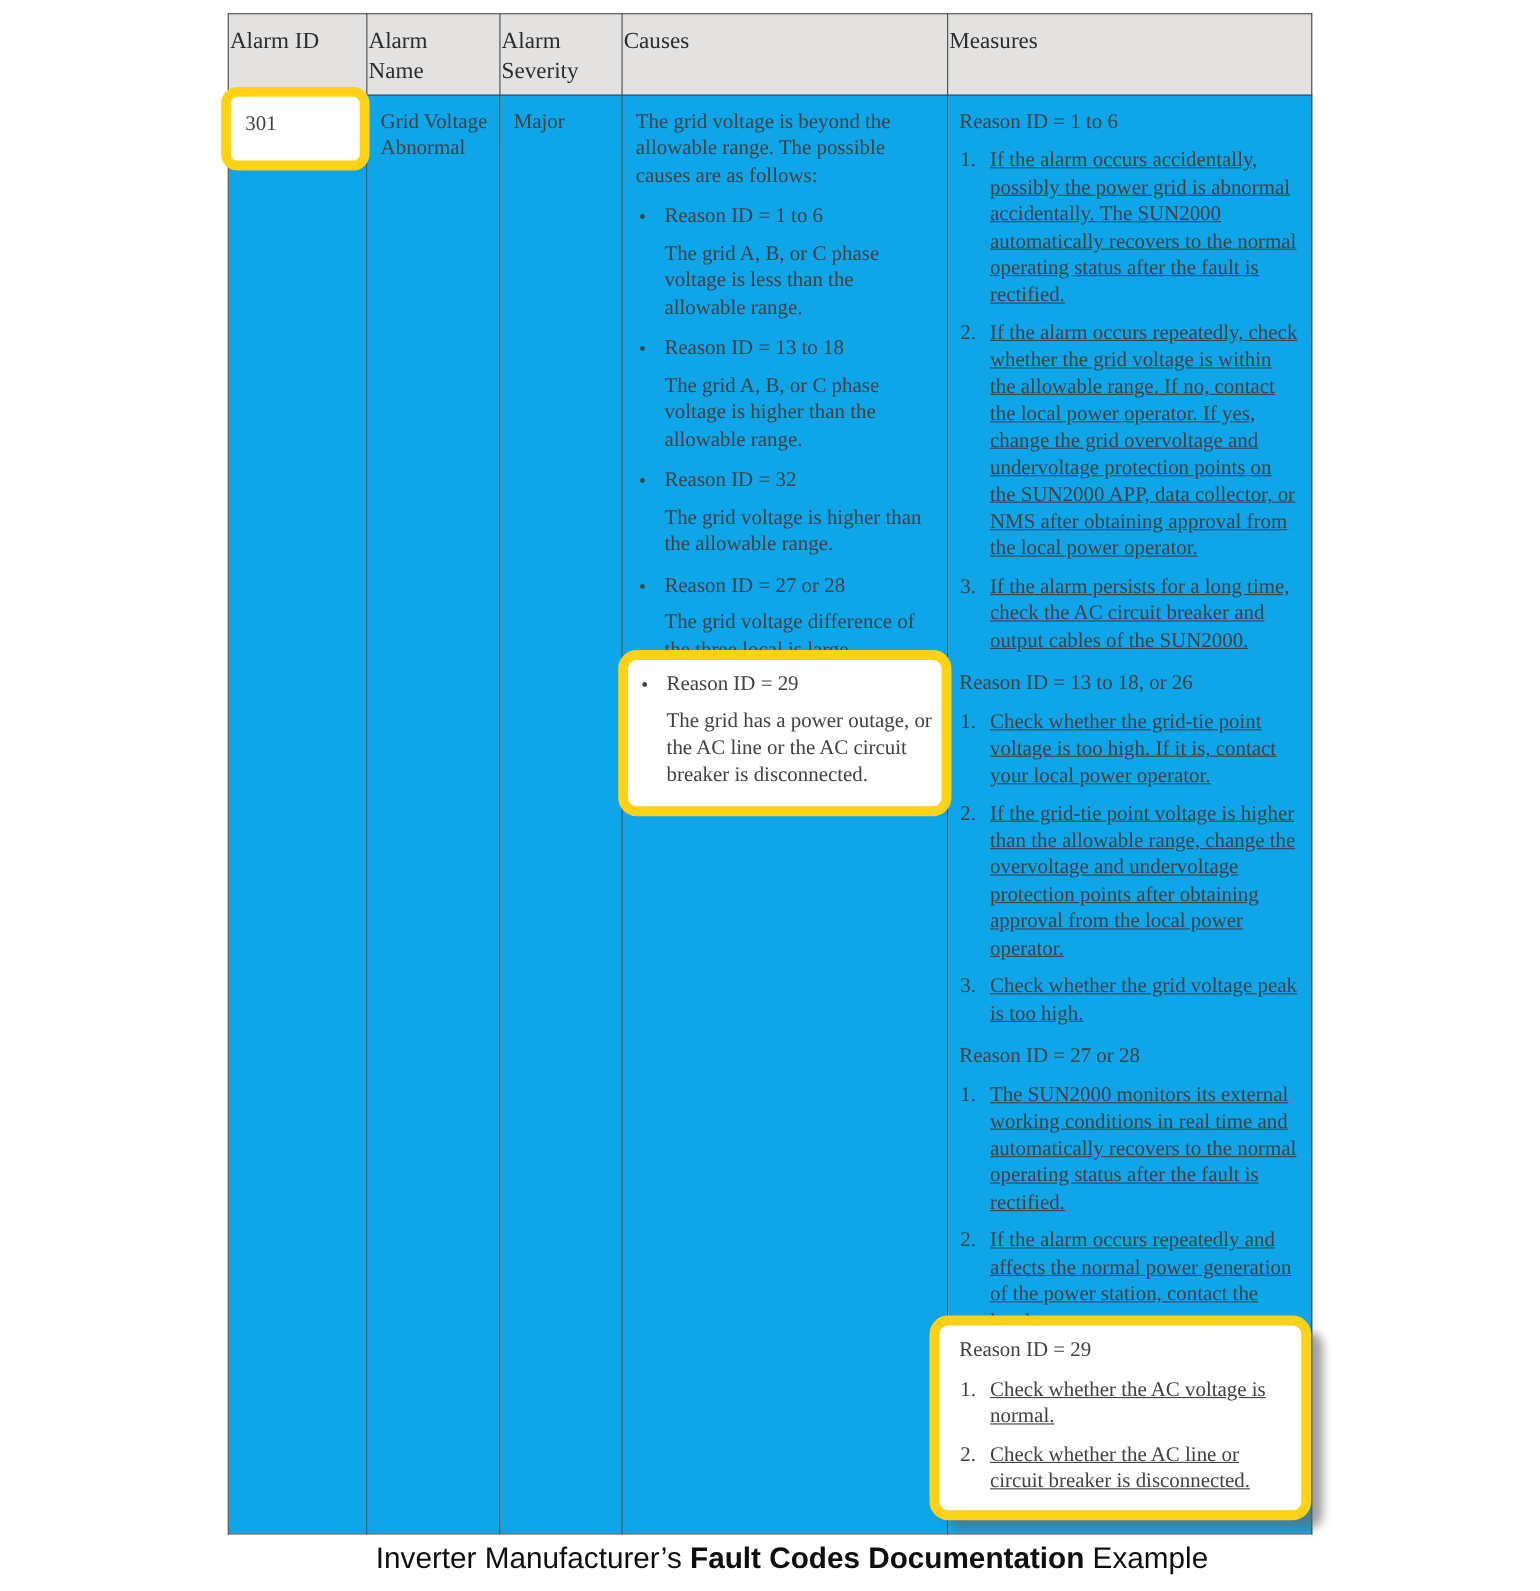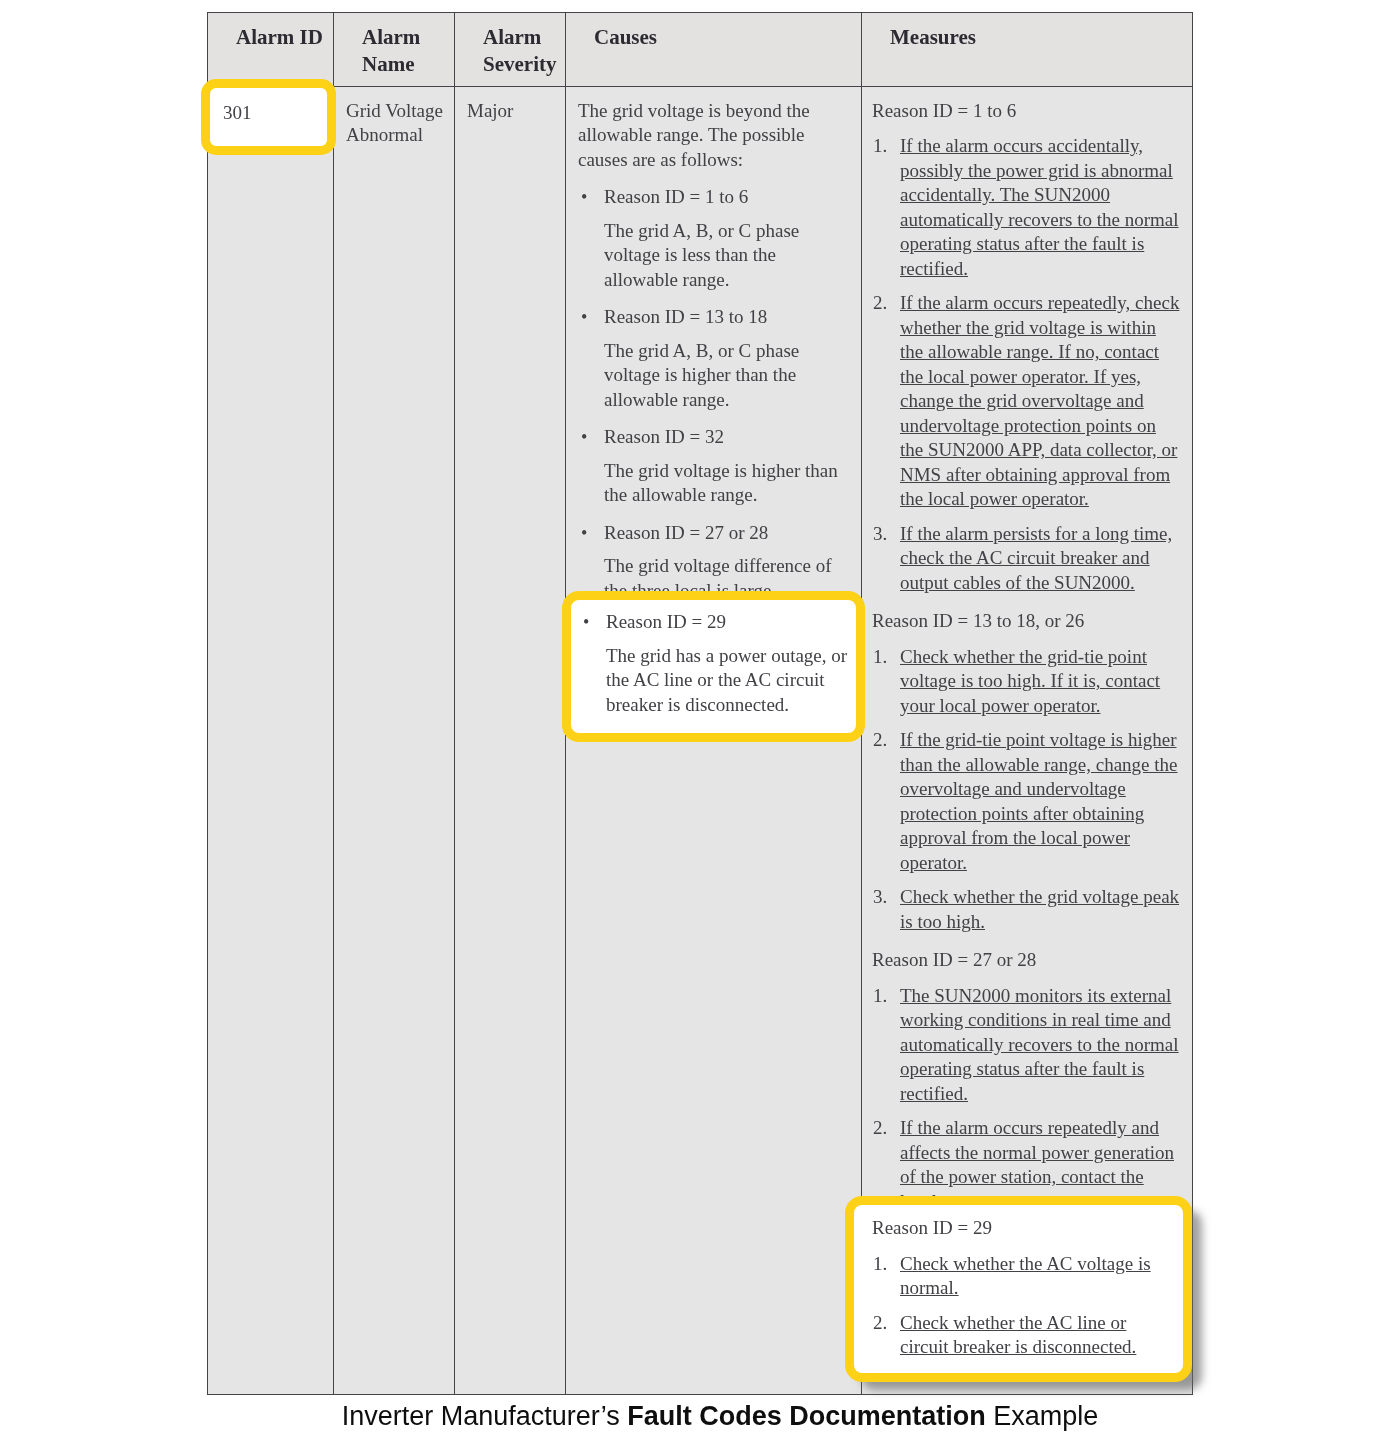--- a/index.html
+++ b/index.html
@@ -30,29 +30,29 @@
   .fault-table th, .fault-table td {
     border: 1.5px solid var(--border);
     vertical-align: top;
     text-align: left;
   }
   .fault-table th {
     background: var(--header-bg);
     color: #2b2b31;
     font-size: 21px;
     line-height: 1.28;
-    font-weight: bold;
-    padding: 11px 10px 8px 28px;
+    font-weight: normal;
+    padding: 11px 10px 8px 1px;
     height: 68px;
   }
   .fault-table td {
     font-size: 19px;
     line-height: 24.5px;
     padding: 12px 10px 12px 12px;
-    background: #e5e5e5;
+    background: #0ea5e9;
   }
   tr.body-row { height: 1304px; }
   td.cell-causes { padding-right: 10px; }
   td.cell-measures { padding-left: 10px; padding-right: 12px; }
 
   
   .intro { margin: 0 0 13px 0; }
   .bullet { display: flex; margin-top: 13px; }
   .dot { flex: none; width: 26px; padding-left: 3px; }
   .dot::before { content: "\2022"; font-size: 18px; }

